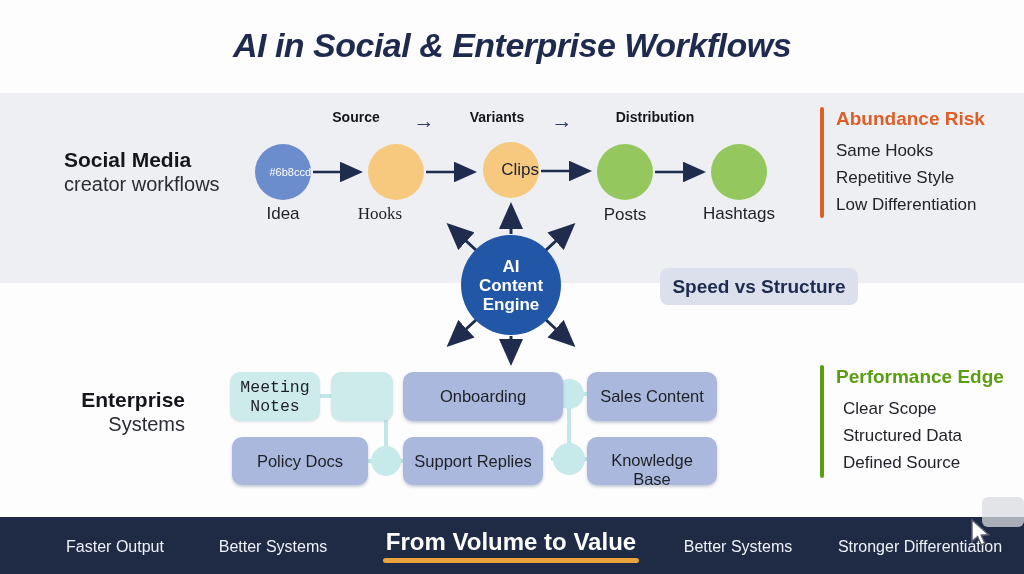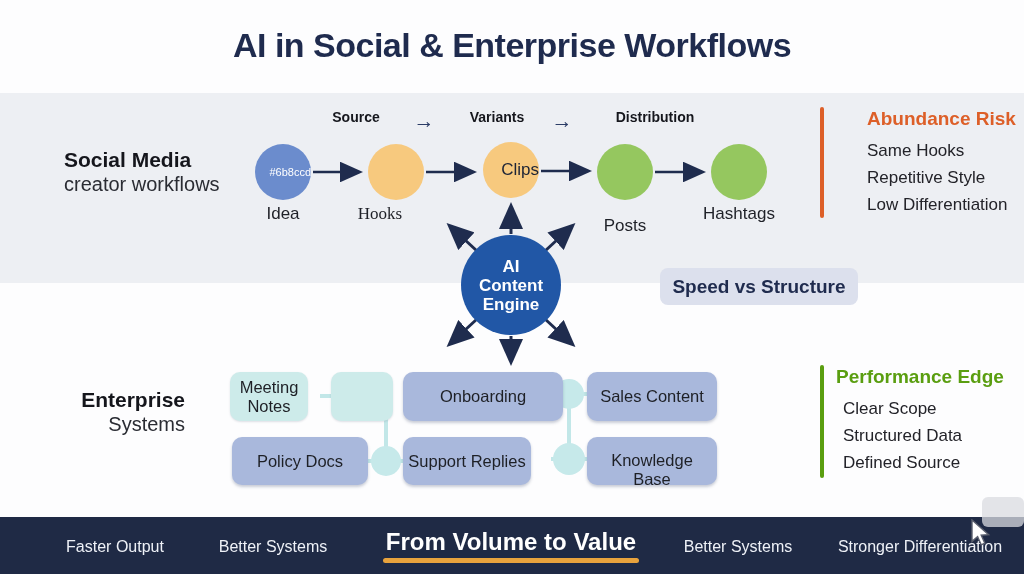--- a/index.html
+++ b/index.html
@@ -1,20 +1,20 @@
 <!DOCTYPE html>
 <html><head>
 <meta charset="utf-8">
 <style>
   html,body{margin:0;padding:0;}
   body{width:1024px;height:574px;position:relative;overflow:hidden;background:#fdfdfe;
        font-family:"Liberation Sans","DejaVu Sans",sans-serif;color:#1d1f27;}
   .abs{position:absolute;}
   .band{background:#edeff3;}
-  .title{width:1024px;text-align:center;font-size:34px;font-weight:bold;color:#1f2b4e;letter-spacing:-0.5px;}
+  .title{width:1024px;text-align:center;font-size:34px;font-weight:bold;color:#1f2b4e;letter-spacing:-0.5px;font-style:italic;}
   .stage{font-size:14px;font-weight:bold;color:#15161c;transform:translateX(-50%);white-space:nowrap;}
   .stage-arrow{font-size:21px;font-weight:bold;color:#2b3c66;transform:translateX(-50%);}
   .sideLabel-bold{font-size:21px;font-weight:bold;color:#15161c;line-height:25px;}
   .sideLabel-sub{font-size:20px;color:#2a2c33;line-height:25px;}
   .node{width:56px;height:56px;border-radius:50%;display:flex;align-items:center;justify-content:flex-end;}
   .node-inner-small{font-size:11px;color:#ffffff;}
   .node-inner{font-size:17px;color:#1d2436;}
   .nlabel{font-size:17px;color:#1e2027;transform:translateX(-50%);white-space:nowrap;}
   .engine{width:100px;height:100px;border-radius:50%;background:#2157a6;display:flex;flex-direction:column;
           align-items:center;justify-content:center;text-align:center;}
@@ -95,58 +95,58 @@
 </div>
 <div class="abs node" style="left:368px;top:144px;background:#f7c97e;"></div>
 <div class="abs node" style="left:483px;top:142px;background:#f7c97e;">
   <span class="node-inner">Clips</span>
 </div>
 <div class="abs node" style="left:597px;top:144px;background:#95c75f;"></div>
 <div class="abs node" style="left:711px;top:144px;background:#95c75f;"></div>
 
 <div class="abs nlabel" style="left:283px;top:204px;">Idea</div>
 <div class="abs nlabel" style="left:380px;top:204px;font-family:Liberation Serif, serif;">Hooks</div>
-<div class="abs nlabel" style="left:625px;top:216px;">Posts</div>
+<div class="abs nlabel" style="left:625px;top:205px;">Posts</div>
 <div class="abs nlabel" style="left:739px;top:204px;">Hashtags</div>
 
 <div class="abs panel-bar" style="left:820px;top:107px;height:111px;background:#dd5f28;"></div>
-<div class="abs" style="left:836px;top:108px;margin-left:31px;">
+<div class="abs" style="left:836px;top:108px;">
   <div class="panel-title" style="color:#dd5f28;margin-bottom:7px;">Abundance Risk</div>
   <div class="panel-item">Same Hooks</div>
   <div class="panel-item">Repetitive Style</div>
   <div class="panel-item">Low Differentiation</div>
 </div>
 
 <div class="abs engine" style="left:461px;top:235px;">
   <span>AI</span>
   <span>Content</span>
   <span>Engine</span>
 </div>
 
 <div class="abs pill" style="left:660px;top:268px;width:198px;height:37px;">Speed vs Structure</div>
 
 <div class="abs" style="left:45px;top:387px;width:140px;text-align:right;">
   <div class="sideLabel-bold">Enterprise</div>
   <div class="sideLabel-sub">Systems</div>
 </div>
 
-<div class="abs ebox teal" style="left:230px;top:372px;width:78px;height:49px;">
+<div class="abs ebox teal" style="left:230px;top:372px;width:90px;height:49px;font-family:Liberation Mono, monospace;">
   <span style="width:70px;">Meeting Notes</span>
 </div>
 <div class="abs ebox teal" style="left:331px;top:372px;width:62px;height:49px;"></div>
 <div class="abs ebox lav" style="left:403px;top:372px;width:160px;height:49px;">
   <span>Onboarding</span>
 </div>
 <div class="abs ebox lav" style="left:587px;top:372px;width:130px;height:49px;">
   <span>Sales Content</span>
 </div>
 <div class="abs ebox lav" style="left:232px;top:437px;width:136px;height:48px;">
   <span>Policy Docs</span>
 </div>
-<div class="abs ebox lav" style="left:403px;top:437px;width:128px;height:48px;">
+<div class="abs ebox lav" style="left:403px;top:437px;width:140px;height:48px;">
   <span>Support Replies</span>
 </div>
 <div class="abs ebox lav" style="left:587px;top:437px;width:130px;height:48px;">
   <span style="width:92px;margin-top:18px;">Knowledge Base</span>
 </div>
 
 <div class="abs panel-bar" style="left:820px;top:365px;height:113px;background:#5a9e10;"></div>
 <div class="abs" style="left:836px;top:366px;">
   <div class="panel-title" style="color:#5a9e10;margin-bottom:7px;">Performance Edge</div>
   <div class="panel-item" style="padding-left:7px;">Clear Scope</div>

